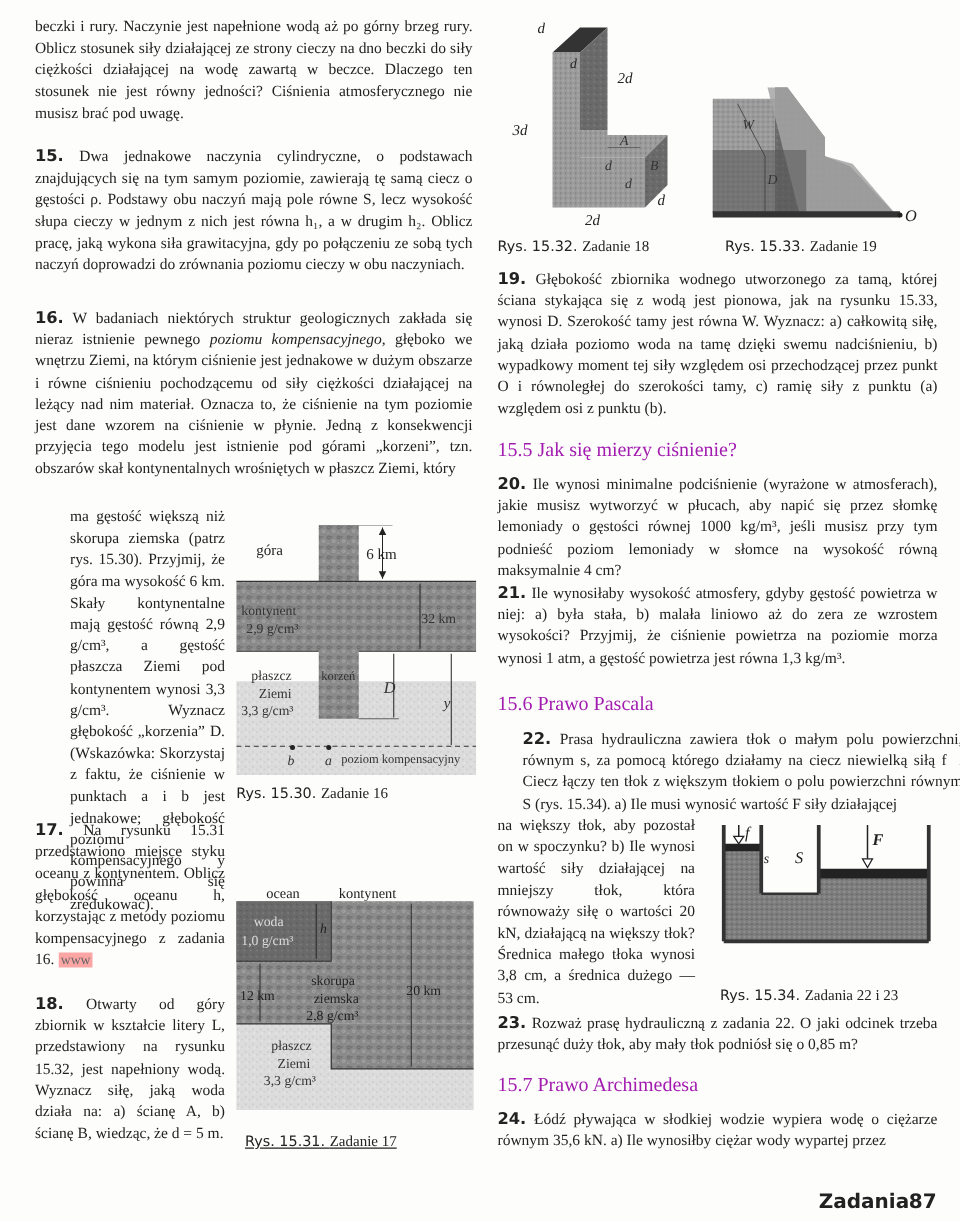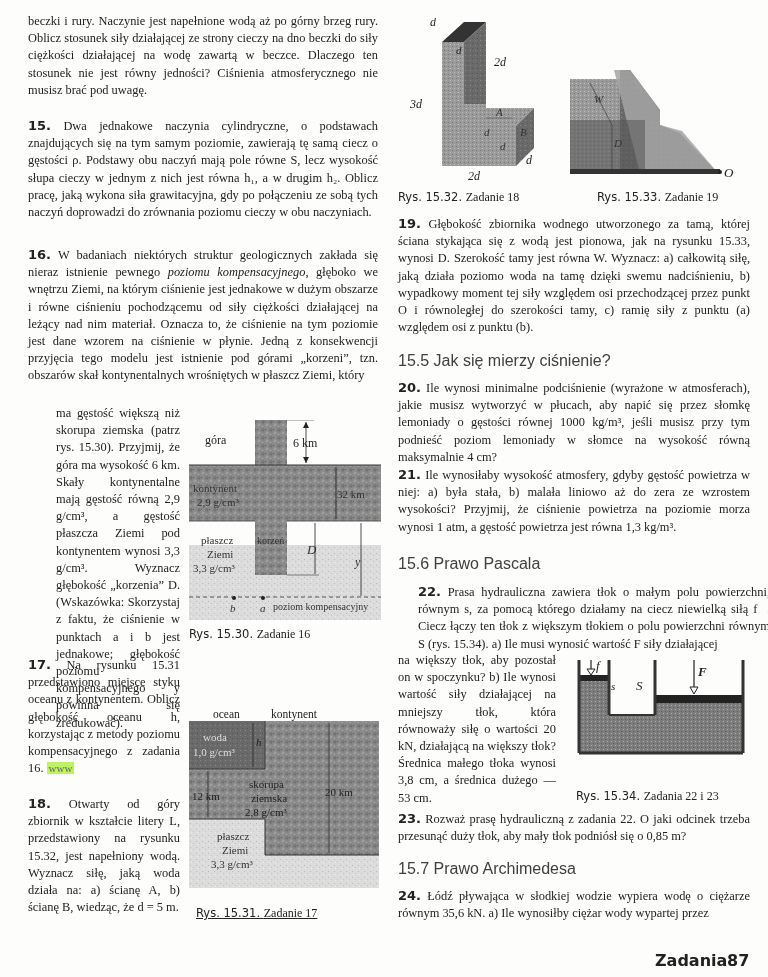--- a/index.html
+++ b/index.html
@@ -3,27 +3,27 @@
 <meta charset="utf-8">
 <style>
   html,body{margin:0;padding:0;}
   body{width:768px;height:977px;background:#fdfdfc;position:relative;overflow:hidden;
        font-family:"Liberation Serif","DejaVu Serif",serif;color:#222;}
   .col{position:absolute;font-size:12.4px;line-height:17.2px;text-align:justify;}
   .left{left:28px;width:350px;}
   .right{left:398px;width:352px;}
   p{margin:0;}
   .num{font-family:"DejaVu Sans","Liberation Sans",sans-serif;font-weight:bold;font-size:13px;}
-  .sec{font-family:Liberation Sans, sans-serif;font-size:16px;color:#404040;margin:0;}
+  .sec{font-family:Liberation Serif, serif;font-size:16px;color:#a21caf;margin:0;}
   .cap{font-family:"DejaVu Sans","Liberation Sans",sans-serif;font-size:11.5px;color:#222;}
   .cap b{font-weight:normal;font-family:"Liberation Serif",serif;font-size:12px;text-align:center;}
   .abs{position:absolute;}
   .narrow{text-align:justify;}
   i{font-style:italic;}
-  .www{background:#bef264;color:#666;padding:0 2px;font-size:11px;}
+  .www{background:#fca5a5;color:#666;padding:0 2px;font-size:11px;}
   .footer{position:absolute;top:951px;font-family:"DejaVu Sans","Liberation Sans",sans-serif;font-weight:bold;font-size:16px;color:#222;}
   svg text{font-family:"Liberation Serif",serif;}
 </style>
 </head>
 <body>
 
 <svg width="0" height="0" style="position:absolute">
   <defs>
     <pattern id="rock" width="8" height="8" patternUnits="userSpaceOnUse">
       <rect width="8" height="8" fill="#8a8a8a"></rect>
@@ -191,21 +191,21 @@
     <rect x="0" y="55" width="75" height="50" fill="#555" opacity="0.55"></rect>
     <rect x="0" y="104" width="150" height="5" fill="#333"></rect>
     <line x1="20" y1="18" x2="42" y2="60" stroke="#333" stroke-width="0.6"></line>
     <line x1="42" y1="60" x2="42" y2="104" stroke="#333" stroke-width="0.6"></line>
     <text x="24" y="38" font-size="11" font-style="italic" fill="#333">W</text>
     <text x="44" y="82" font-size="11" font-style="italic" fill="#333">D</text>
     <circle cx="150" cy="107" r="2" fill="#222"></circle>
     <text x="154" y="112" font-size="13" font-style="italic" fill="#222">O</text>
   </svg>
 </div>
-<div class="abs cap" style="left:597px;top:190px;">
+<div class="abs cap" style="left:580px;top:190px;">
   <span>Rys. 15.33.</span>
   <b>Zadanie 19</b>
 </div>
 
 <div class="col right" style="top:215px;">
   <p><span class="num">19.</span>
      <span>Głębokość zbiornika wodnego utworzonego za tamą, której ściana stykająca się z wodą jest pionowa, jak na rysunku 15.33, wynosi D. Szerokość tamy jest równa W. Wyznacz: a) całkowitą siłę, jaką działa poziomo woda na tamę dzięki swemu nadciśnieniu, b) wypadkowy moment tej siły względem osi przechodzącej przez punkt O i równoległej do szerokości tamy, c) ramię siły z punktu (a) względem osi z punktu (b).</span></p>
 </div>
 
 <div class="abs sec" style="left:398px;top:352px;">15.5 Jak się mierzy ciśnienie?</div>

